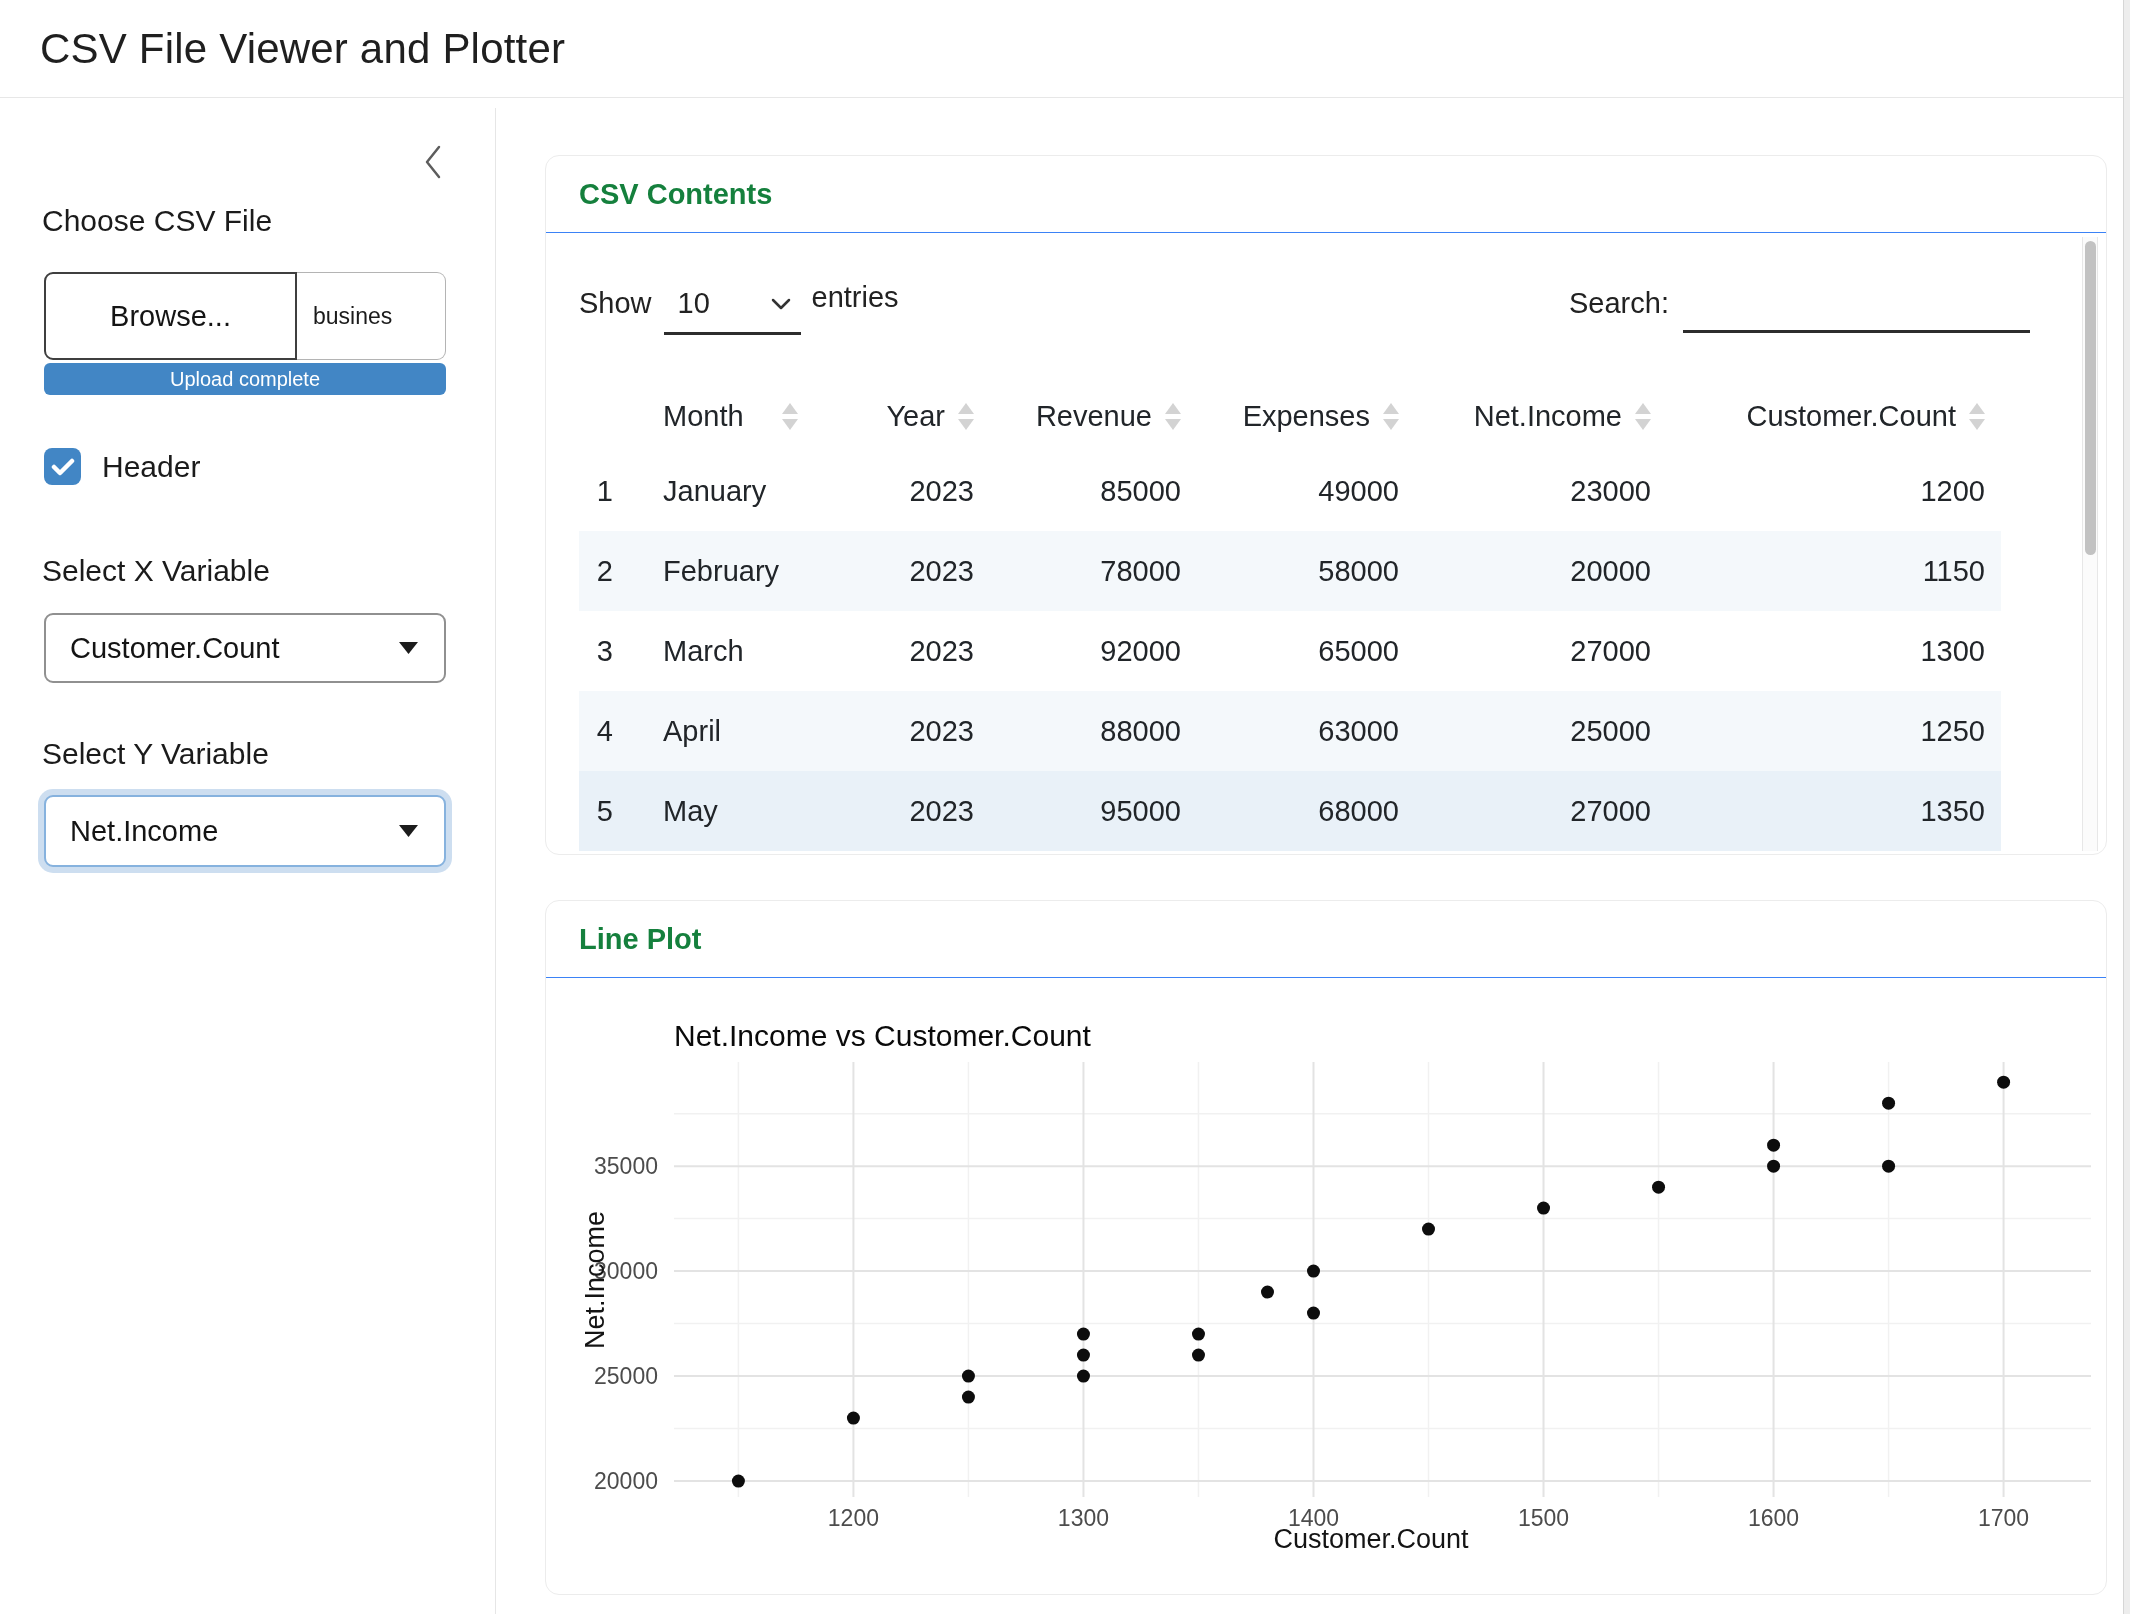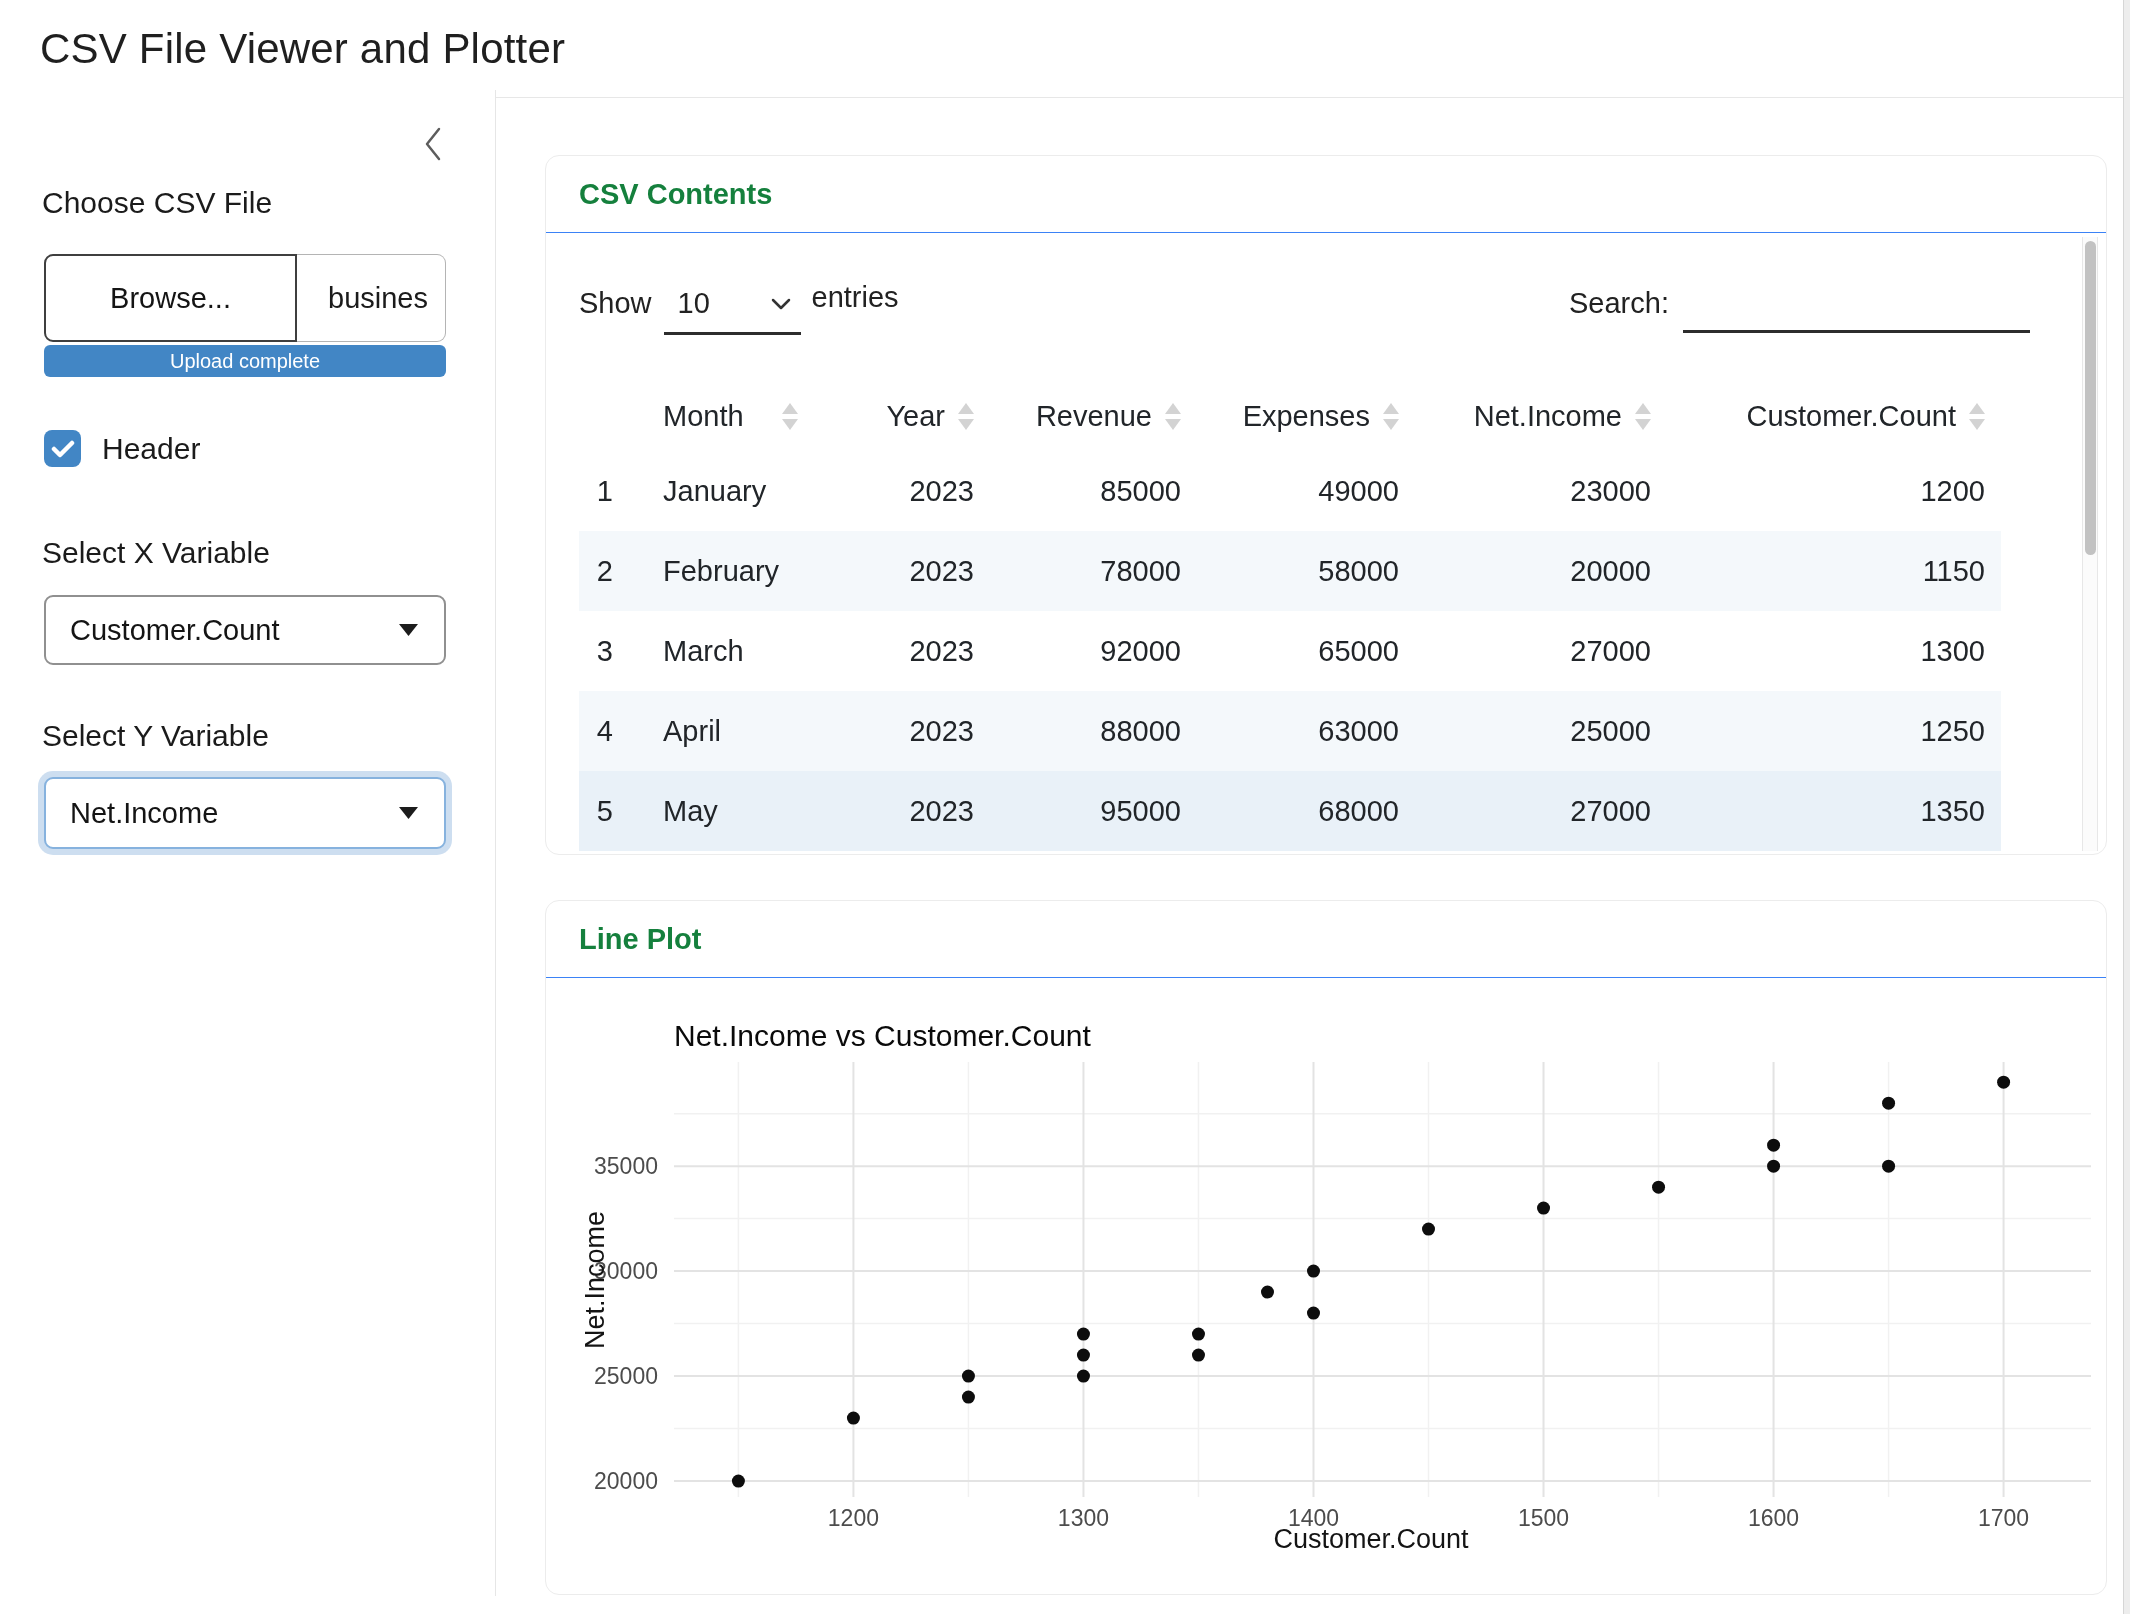--- a/index.html
+++ b/index.html
@@ -6,32 +6,32 @@
   html,body { background:#fff; }
   .page { position:relative; width:2130px; height:1614px; background:#fff; overflow:hidden;
           font-family:"Liberation Sans","DejaVu Sans",sans-serif; color:#1b1b1b; }
 
   
   .topbar { position:absolute; left:0; top:0; width:2130px; height:98px; background:#fff;
             border-bottom:1px solid #e7e7e7; display:flex; align-items:center; padding-left:40px;text-align:center; }
   .topbar h1 { font-size:42px; font-weight:400; color:#1f1f1f; letter-spacing:0.2px; }
 
   
-  .sidebar { position:absolute; left:0; top:90px; width:496px; height:1506px; background:#fff;
+  .sidebar { position:absolute; left:0; top:108px; width:496px; height:1506px; background:#fff;
              border-right:1px solid #e6e6e6; }
   .collapse-btn { position:absolute; left:416px; top:34px; width:34px; height:40px; display:flex;
                   align-items:center; justify-content:center; cursor:pointer; background:none; border:none; }
   .side-label { position:absolute; left:42px; font-size:30px; color:#1b1b1b; }
   .file-group { position:absolute; left:44px; top:164px; width:402px; height:88px; display:flex; }
   .browse-btn { width:253px; height:88px; background:#fff; border:2px solid #3f3f3f;
                 border-radius:9px 0 0 9px; display:flex; align-items:center; justify-content:center;
                 font-size:29px; color:#141414; }
   .file-name  { flex:1; height:88px; border:1px solid #b4b4b4; border-left:none;
-                border-radius:0 9px 9px 0; display:flex; align-items:center; padding-left:31px;
-                font-size:29px; overflow:hidden; white-space:nowrap; }
+                border-radius:0 9px 9px 0; display:flex; align-items:center; padding-left:16px;
+                font-size:23px; overflow:hidden; white-space:nowrap; }
   .progress  { position:absolute; left:44px; top:255px; width:402px; height:32px; background:#4286c5;
                border-radius:6px; color:#fff; font-size:20px; display:flex; align-items:center;
                justify-content:center; }
   .cb        { position:absolute; left:44px; top:340px; width:37px; height:37px; background:#4286c5;
                border-radius:8px; display:flex; align-items:center; justify-content:center; }
   .cb-label  { position:absolute; left:102px; top:340px; height:37px; display:flex; align-items:center;
                font-size:30px; }
   .sel { position:absolute; left:44px; width:402px; background:#fff; border:2px solid #909090;
          border-radius:9px; display:flex; align-items:center; justify-content:space-between;
          padding:0 26px 0 24px; font-size:29px; color:#141414; }

